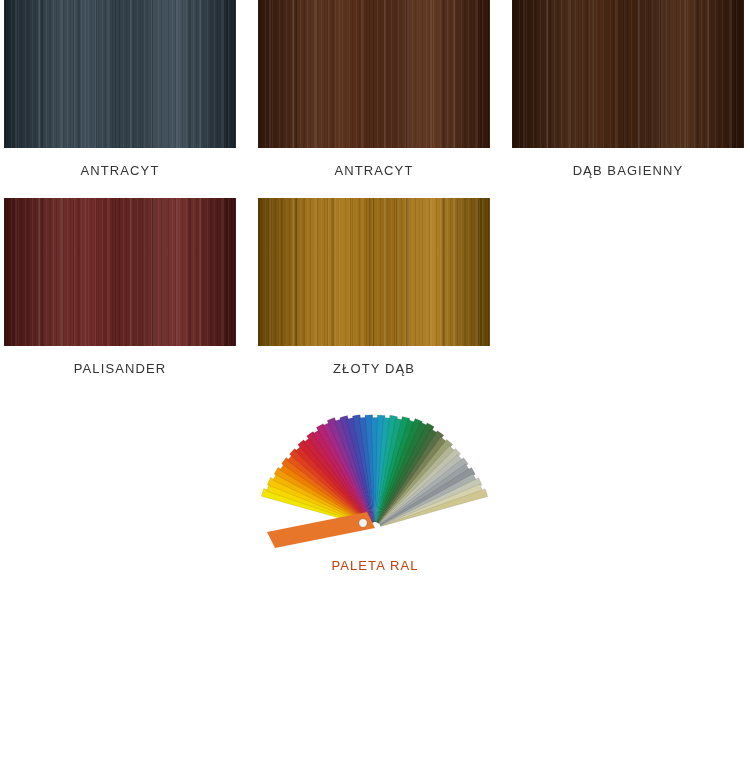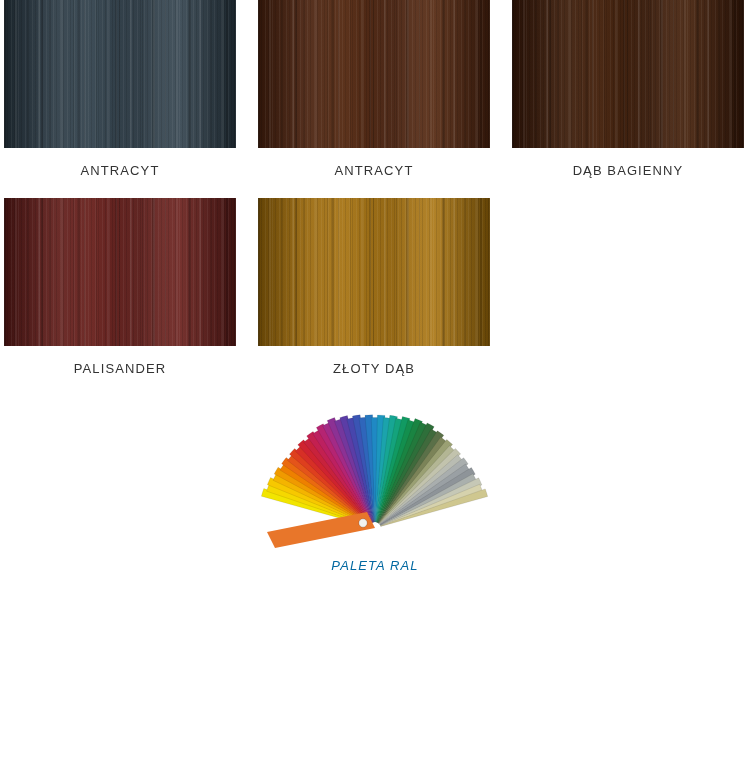--- a/index.html
+++ b/index.html
@@ -104,24 +104,23 @@
     width: 240px;
     height: 152px;
   }
 
   .ral-fan-svg { display: block; }
 
   .ral-label {
     margin-top: 11px;
     font-size: 13px;
     letter-spacing: 1.1px;
-    color: #0369a1;
+    color: #c2410c;
     text-align: center;
     line-height: 1;
-    font-style: italic;
   }
 </style>
 </head>
 <body>
 
 <div class="palette-page">
 
   <div class="swatch-grid">
 
     <div class="swatch-cell">

